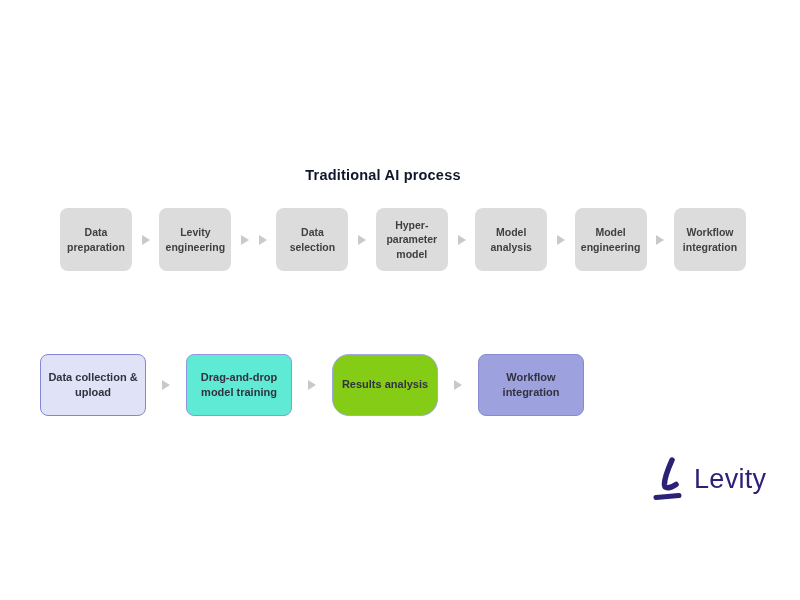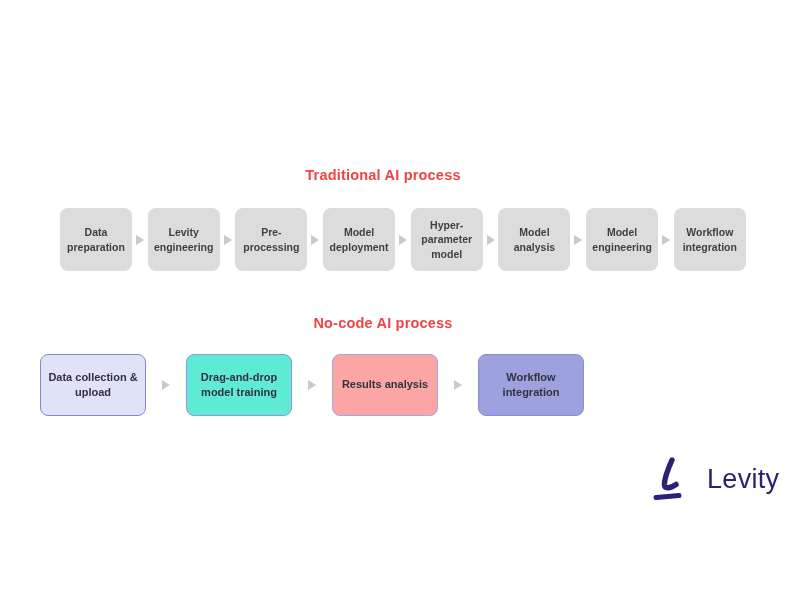--- a/index.html
+++ b/index.html
@@ -6,21 +6,21 @@
   body{
     width:800px;height:600px;background:#ffffff;
     font-family:"Liberation Sans","DejaVu Sans",sans-serif;
     position:relative;overflow:hidden;
   }
   .canvas{position:absolute;left:0;top:0;width:800px;height:600px;background:#ffffff;}
   .wrapper{position:absolute;left:40px;top:0;width:686px;height:600px;}
 
   .section-title{
     position:absolute;width:100%;text-align:center;
-    font-size:14.5px;font-weight:700;color:#ef4444;letter-spacing:.2px;
+    font-size:14.5px;font-weight:700;color:#0f172a;letter-spacing:.2px;
   }
   .title-traditional{top:167px;}
   .title-nocode{top:315px;}
 
   .row{position:absolute;width:100%;display:flex;align-items:center;}
   .row-traditional{top:208px;justify-content:space-between;padding-left:20px;}
   .row-nocode{top:354px;justify-content:flex-start;}
 
   .step{
     box-sizing:border-box;border-radius:8px;
@@ -39,21 +39,21 @@
   .arrow{
     width:0;height:0;flex:0 0 auto;
     border-top:5px solid transparent;border-bottom:5px solid transparent;
     border-left:8px solid var(--arrow,#c9c9c9);
   }
   .row-nocode .arrow{margin:0 16px;}
   .row .arrow:last-child{display:none;}
 
   .logo{
     position:absolute;left:651px;top:456px;height:46px;
-    display:flex;align-items:center;gap:22px;color:var(--logo-color,#2b2176);
+    display:flex;align-items:center;gap:9px;color:var(--logo-color,#2b2176);
   }
   .logomark{width:34px;height:44px;}
   .wordmark{font-size:27px;font-weight:500;letter-spacing:.3px;color:var(--logo-color,#2b2176);}
 </style>
 </head>
 <body>
 
 <div class="canvas">
   <div class="wrapper">
 
@@ -64,27 +64,24 @@
         <div class="step">
           <span>Data preparation</span>
         </div>
         <span class="arrow"></span>
 
         <div class="step">
           <span>Levity engineering</span>
         </div>
         <span class="arrow"></span>
 
-        <div class="step">
-          <span>Pre-processing</span>
-        </div>
         <span class="arrow"></span>
 
         <div class="step">
-          <span>Model deployment</span>
+          <span>Data selection</span>
         </div>
         <span class="arrow"></span>
 
         <div class="step">
           <span>Hyper-parameter model</span>
         </div>
         <span class="arrow"></span>
 
         <div class="step">
           <span>Model analysis</span>
@@ -95,35 +92,34 @@
           <span>Model engineering</span>
         </div>
         <span class="arrow"></span>
 
         <div class="step">
           <span>Workflow integration</span>
         </div>
 
       </div>
 
-    <div class="section-title title-nocode">No-code AI process</div>
 
     <div class="row row-nocode">
 
         <div class="step" style="background-color: rgb(224, 226, 247); border-color: rgb(132, 135, 211);">
           <span>Data collection &amp; upload</span>
         </div>
         <span class="arrow"></span>
 
         <div class="step" style="background-color: #5eead4; border-color: rgb(147, 150, 221);">
           <span>Drag-and-drop model training</span>
         </div>
         <span class="arrow"></span>
 
-        <div class="step" style="background-color: #fca5a5; border-color: rgb(163, 167, 226);">
+        <div class="step" style="background-color: #84cc16; border-color: rgb(163, 167, 226); border-radius: 17px;">
           <span>Results analysis</span>
         </div>
         <span class="arrow"></span>
 
         <div class="step" style="background-color: rgb(157, 161, 222); border-color: rgb(134, 139, 210);">
           <span>Workflow integration</span>
         </div>
 
       </div>
 

